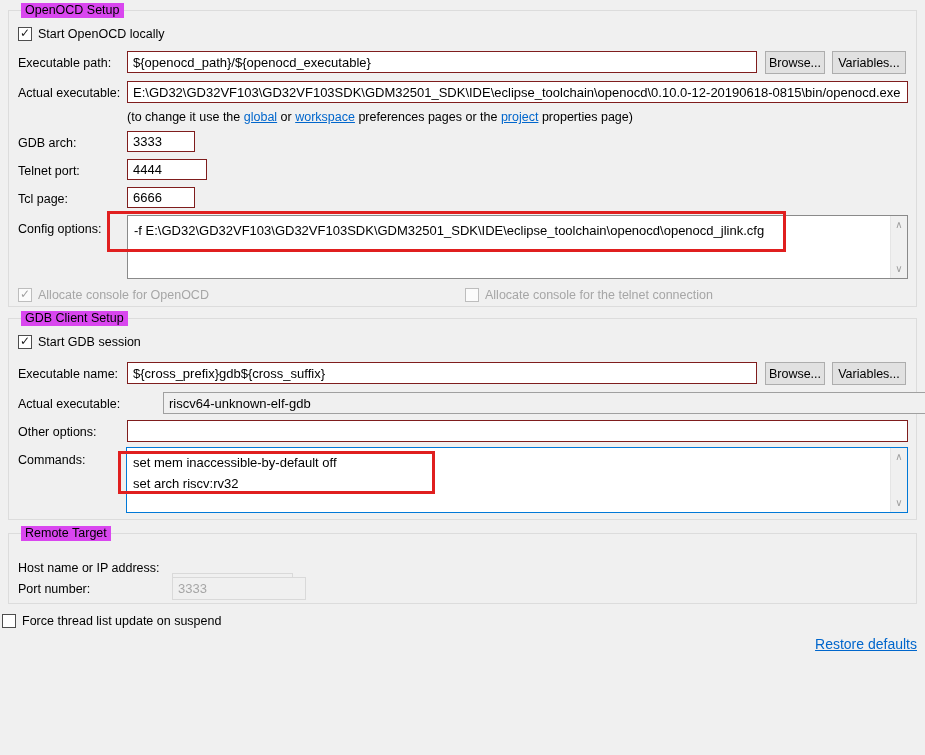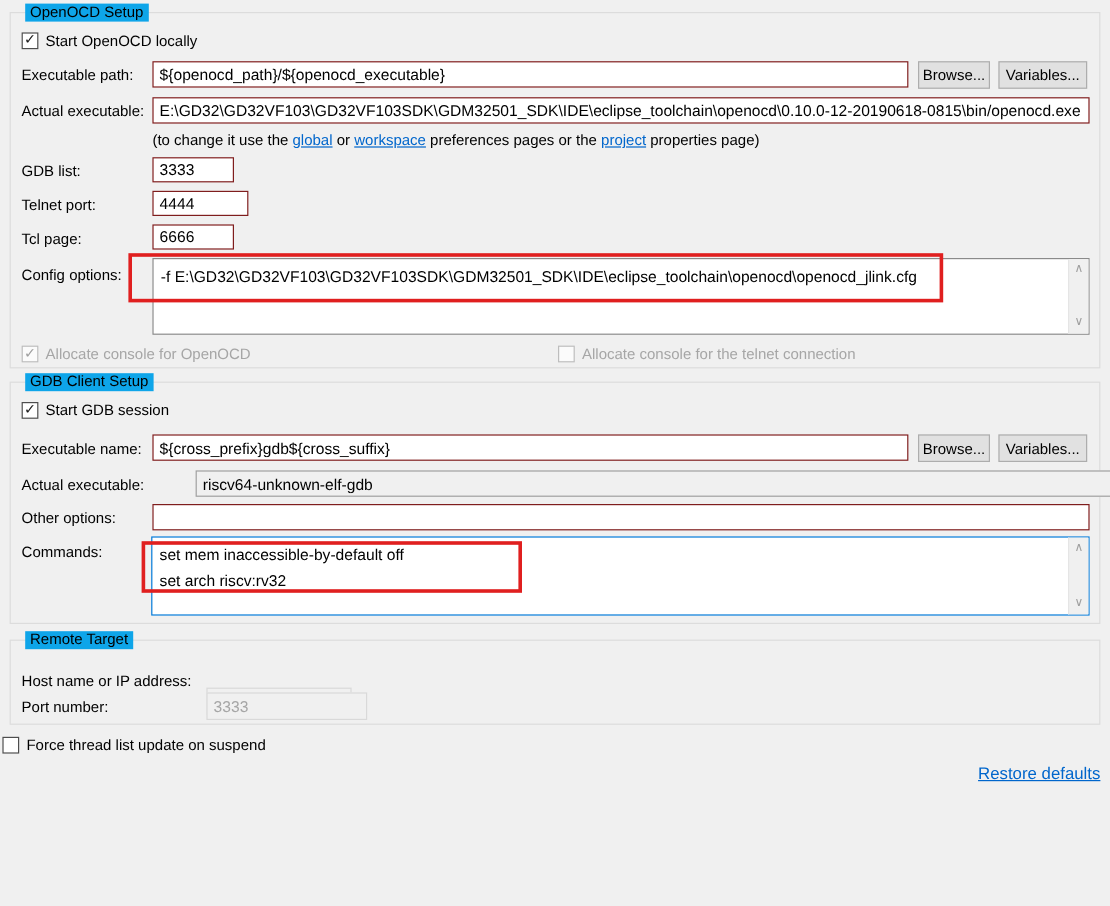--- a/index.html
+++ b/index.html
@@ -6,21 +6,21 @@
     --highlight-red:#e01f1f;
     --focus-blue:#0078d7;
     --link-blue:#0066cc;
   }
   *{box-sizing:border-box;margin:0;padding:0}
   html,body{background:#f0f0f0}
   body{font-family:"Liberation Sans","DejaVu Sans",sans-serif;font-size:12.5px;color:#000;}
   #screen{position:relative;width:925px;height:755px;background:#f0f0f0;overflow:hidden;}
 
   .group{position:absolute;border:1px solid #dcdcdc;}
-  .group-title{position:absolute;top:-8px;left:12px;background:#0ea5e9;padding:0 4px;font-size:12.5px;color:#000;line-height:15px;white-space:nowrap;}
+  .group-title{position:absolute;top:-8px;left:12px;background:#d946ef;padding:0 4px;font-size:12.5px;color:#000;line-height:15px;white-space:nowrap;}
 
   .lbl{position:absolute;font-size:12.5px;line-height:16px;white-space:nowrap;color:#000;}
   .lbl.dim{color:#a6a6a6;text-align:right;}
 
   .cb{position:absolute;width:14px;height:14px;border:1px solid #4d4d4d;background:#fff;display:flex;align-items:center;justify-content:center;}
   .cb .mark{font-size:12px;line-height:1;color:#1a1a1a;visibility:hidden;transform:translateY(-1px);}
   .cb.checked .mark{visibility:visible;}
   .cb.disabled{border-color:#bdbdbd;background:#fbfbfb;}
   .cb.disabled .mark{color:#9f9f9f;}
 
@@ -61,21 +61,21 @@
   <span class="lbl" style="left:18px;top:55px">Executable path:</span>
   <input class="txt" style="left: 127px; top: 51px; width: 630px; height: 22px;" readonly="" value="${openocd_path}/${openocd_executable}">
   <div class="btn" style="left:765px;top:51px;width:60px;height:23px">Browse...</div>
   <div class="btn" style="left:832px;top:51px;width:74px;height:23px">Variables...</div>
 
   <span class="lbl" style="left:18px;top:85px">Actual executable:</span>
   <input class="txt" style="left: 127px; top: 81px; width: 781px; height: 22px;" readonly="" value="E:\GD32\GD32VF103\GD32VF103SDK\GDM32501_SDK\IDE\eclipse_toolchain\openocd\0.10.0-12-20190618-0815\bin/openocd.exe">
 
   <div class="hint" style="left:127px;top:109px"><span>(to change it use the </span><span class="link">global</span><span> or </span><span class="link">workspace</span><span> preferences pages or the </span><span class="link">project</span><span> properties page)</span></div>
 
-  <span class="lbl" style="left:18px;top:135px">GDB list:</span>
+  <span class="lbl" style="left:18px;top:135px">GDB arch:</span>
   <input class="txt" style="left: 127px; top: 131px; width: 68px; height: 21px;" value="3333">
 
   <span class="lbl" style="left:18px;top:163px">Telnet port:</span>
   <input class="txt" style="left: 127px; top: 159px; width: 80px; height: 21px;" value="4444">
 
   <span class="lbl" style="left:18px;top:191px">Tcl page:</span>
   <input class="txt" style="left: 127px; top: 187px; width: 68px; height: 21px;" value="6666">
 
   <span class="lbl" style="left:18px;top:221px">Config options:</span>
   <div class="tbox" style="left:127px;top:215px;width:781px;height:64px">

